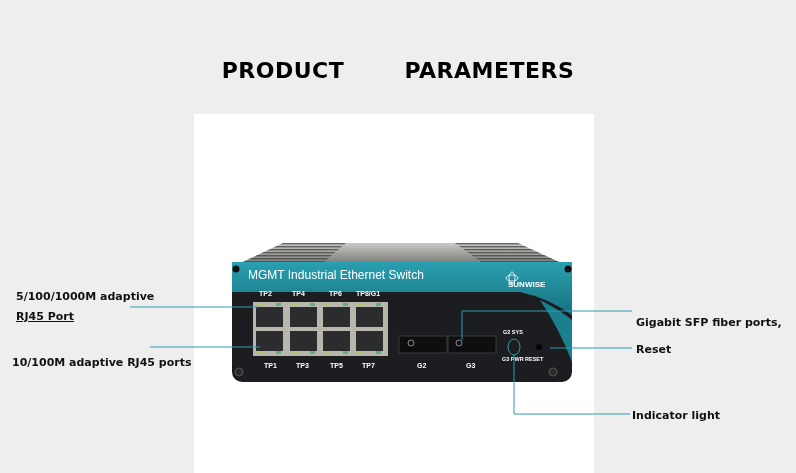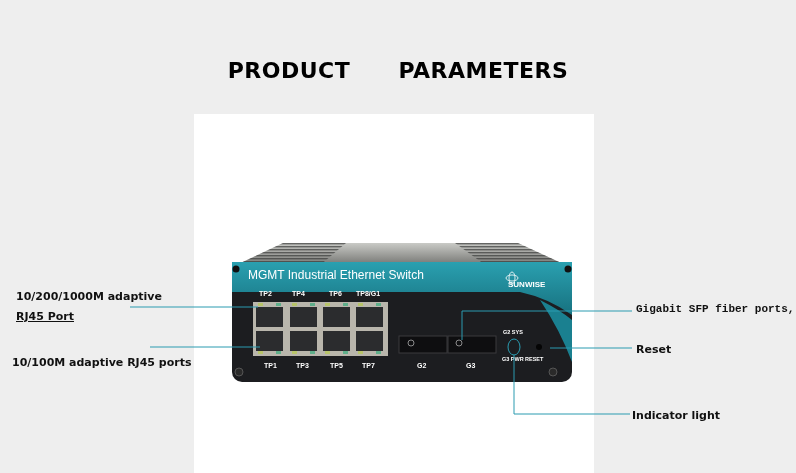--- a/index.html
+++ b/index.html
@@ -6,21 +6,21 @@
   body {
     width:796px; height:473px; overflow:hidden; position:relative;
     background:#eeeeee;
     font-family:"DejaVu Sans", sans-serif;
   }
   .title {
     position:absolute; left:0; width:796px; top:58px; text-align:center;
     font-family:"DejaVu Sans", sans-serif; font-weight:bold; font-size:22px;
     color:#000; letter-spacing:0.5px; word-spacing:20px;
   }
-  .title span { margin:0 10px; }
+  .title span { margin:0 16px; }
   .photo {
     position:absolute; left:194px; top:114px; width:400px; height:359px;
     background:#ffffff;
   }
   
   .device { position:absolute; left:0; top:0; width:796px; height:473px; pointer-events:none; }
   .callout-label {
     position:absolute; font-family:"DejaVu Sans", sans-serif; font-weight:bold;
     font-size:11px; color:#111; white-space:nowrap;
   }
@@ -126,18 +126,18 @@
 
   <g stroke="#2a9bb0" stroke-width="1" fill="none">
     <polyline points="130,307 258,307"></polyline>
     <polyline points="150,347 260,347"></polyline>
     <polyline points="462,340 462,311 632,311"></polyline>
     <polyline points="550,348 632,348"></polyline>
     <polyline points="514,355 514,414 630,414"></polyline>
   </g>
 </svg>
 
-<div class="callout-label" style="left:16px;top:290px;">10/200/1000M adaptive</div>
+<div class="callout-label" style="left:16px;top:290px;">5/100/1000M adaptive</div>
 <div class="callout-label" style="left:16px;top:310px;text-decoration:underline;">RJ45 Port</div>
 <div class="callout-label" style="left:12px;top:356px;">10/100M adaptive RJ45 ports</div>
-<div class="callout-label" style="left:636px;top:303px;font-family:Liberation Mono, monospace;">Gigabit SFP fiber ports,</div>
+<div class="callout-label" style="left:636px;top:316px;">Gigabit SFP fiber ports,</div>
 <div class="callout-label" style="left:636px;top:343px;">Reset</div>
 <div class="callout-label" style="left:632px;top:409px;text-align:center;">Indicator light</div>
 
 </body></html>

